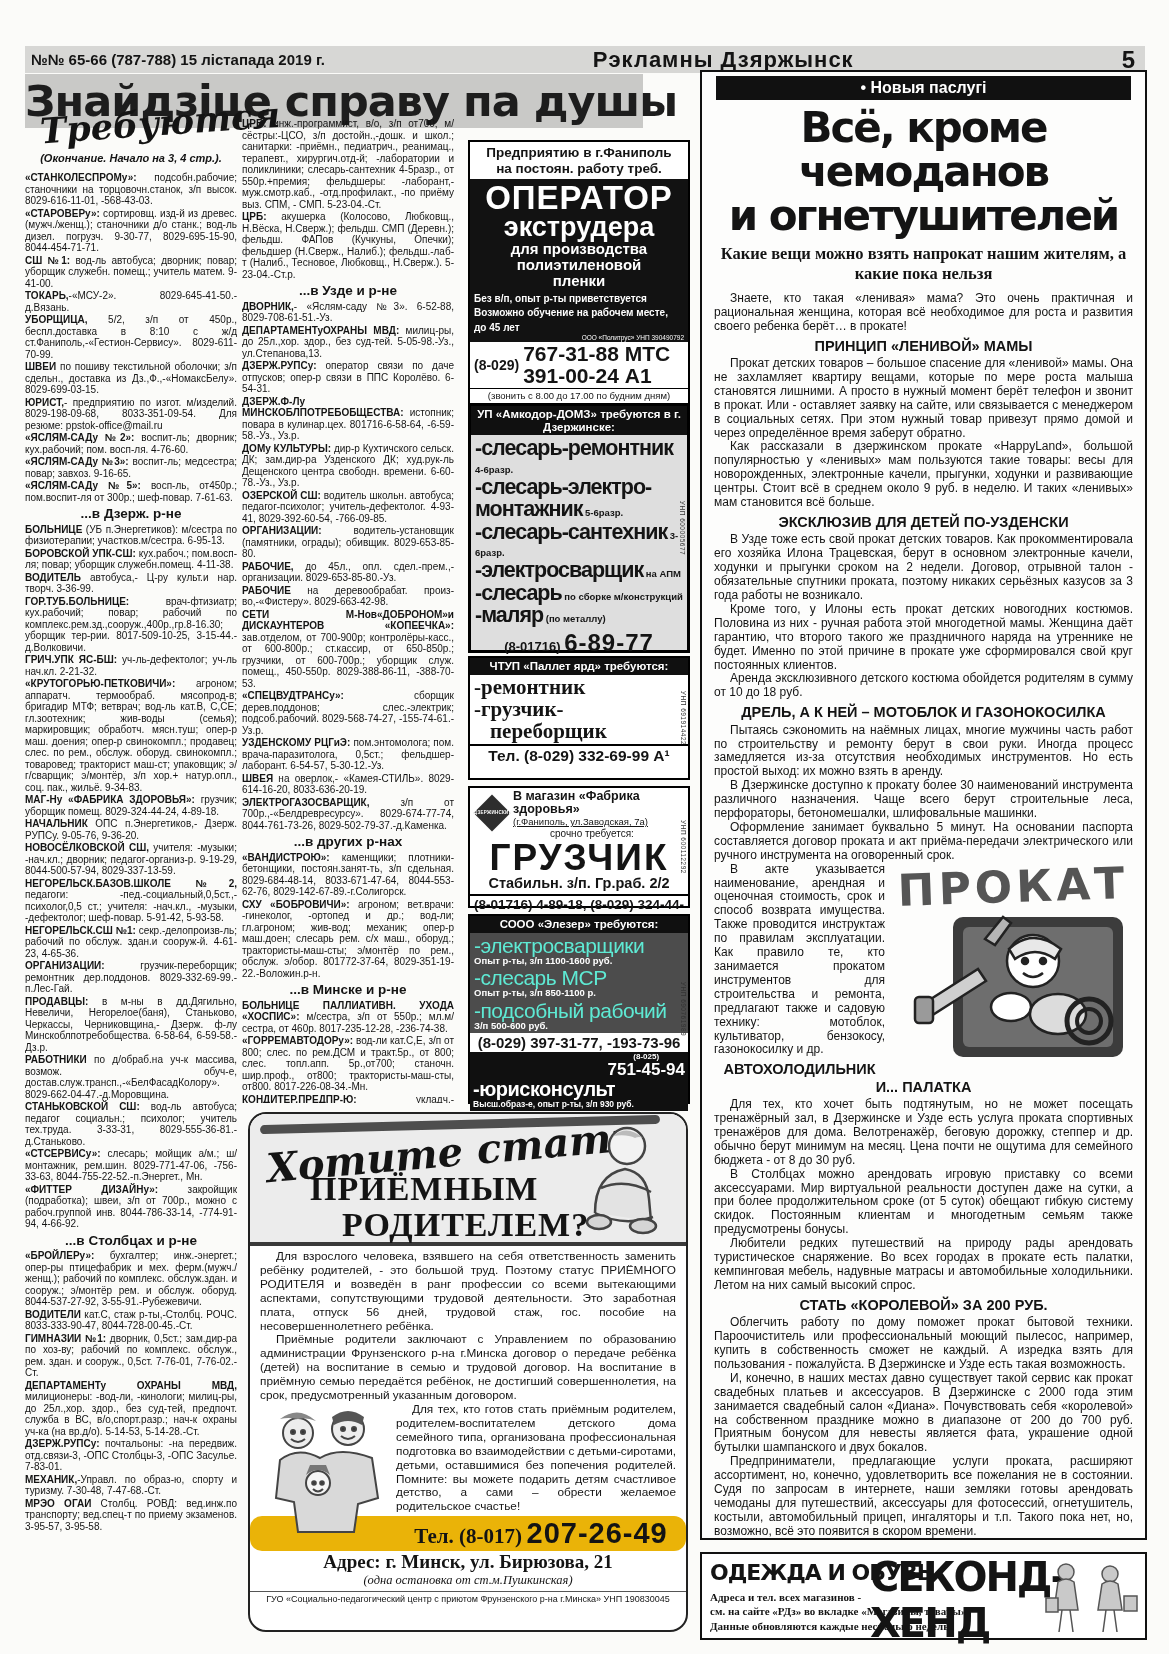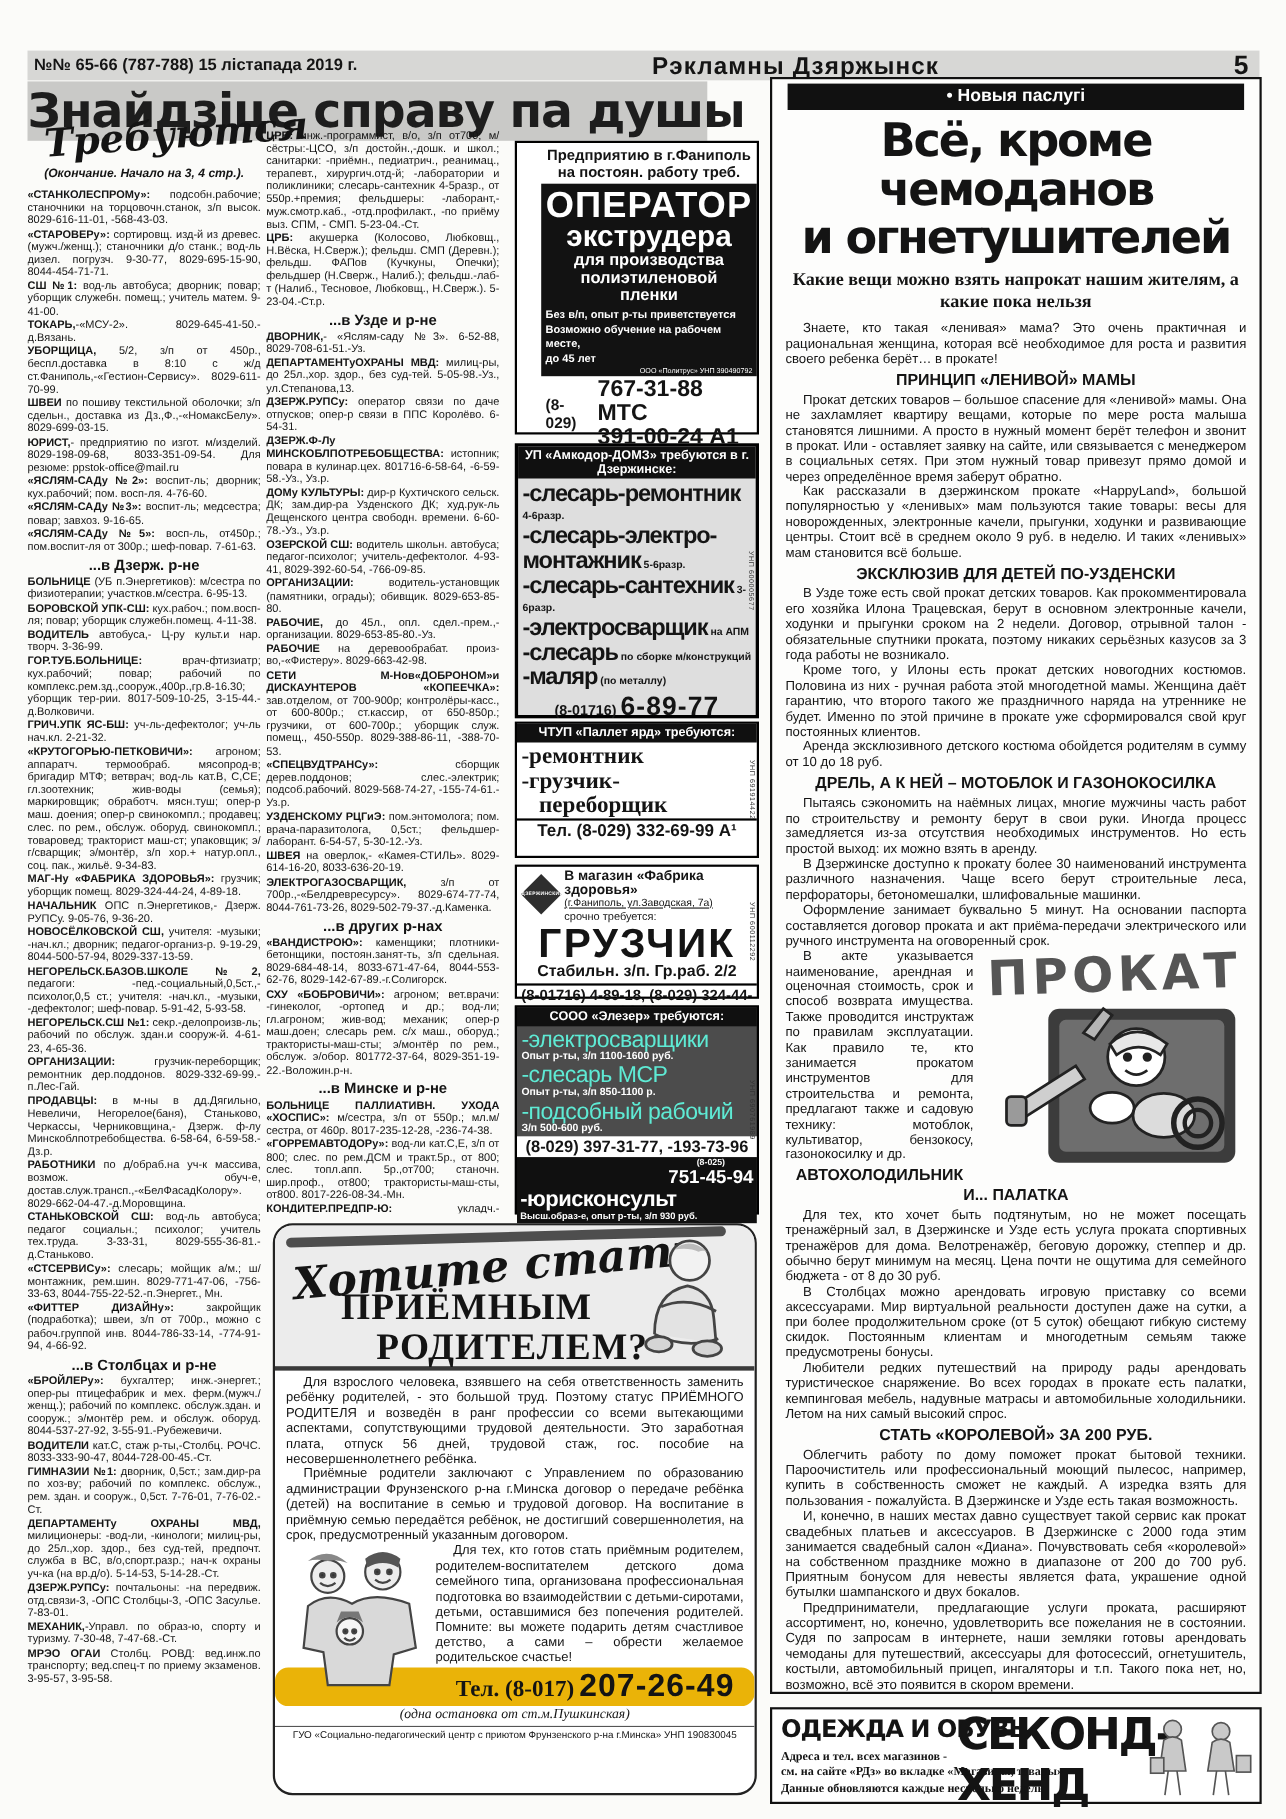--- a/index.html
+++ b/index.html
@@ -25,21 +25,21 @@
   .col1{left:25px;top:172px;width:212px;height:1448px;}
   .col2{left:242px;top:118px;width:212px;height:985px;}
   .listing{margin:0 0 1px 0;}
   .listing b{font-weight:bold;}
   .subhead{text-align:center;font-weight:bold;font-size:13.5px;margin:3px 0 2px;letter-spacing:0;}
   
   .adbox{position:absolute;left:468px;width:222px;background:#fff;border:2px solid #000;box-sizing:border-box;}
   .vunp{position:absolute;right:1px;top:50%;transform:translateY(-50%);writing-mode:vertical-rl;
         font-size:6.5px;color:#333;letter-spacing:0.5px;}
   
-  .ad-operator{top:128px;height:267px;padding-left:22px;}
+  .ad-operator{top:140px;height:267px;}
   .op-head{font-weight:bold;font-size:13.5px;text-align:center;padding:3px 2px;line-height:1.15;}
   .op-black{background:#121212;color:#fff;text-align:center;padding:2px 4px 1px;}
   .op-title{font-weight:800;font-size:33px;letter-spacing:1px;line-height:1.0;}
   .op-title2{font-weight:800;font-size:27px;line-height:1.0;}
   .op-sub{font-weight:bold;font-size:15px;line-height:1.08;}
   .op-cond{font-weight:bold;font-size:10px;text-align:left;line-height:1.15;margin-top:3px;}
   .op-unp{font-size:6.5px;text-align:right;margin-top:1px;}
   .op-phones{display:flex;align-items:center;padding:1px 4px;}
   .op-prefix{font-weight:bold;font-size:14px;margin-right:4px;}
   .op-nums div{font-weight:800;font-size:21px;line-height:1.05;letter-spacing:0;}
@@ -63,21 +63,21 @@
   
   .ad-gruzchik{top:786px;height:122px;}
   .gz-top{display:flex;align-items:center;padding:2px 3px 0;}
   .gz-logo{width:40px;height:40px;flex:none;position:relative;}
   .gz-logo .dia{position:absolute;left:6px;top:6px;width:26px;height:26px;background:#2e2e2e;
         transform:rotate(45deg);}
   .gz-logo .dia-t{position:absolute;left:0;top:16px;width:40px;text-align:center;color:#fff;
         font-size:4.5px;font-weight:bold;letter-spacing:0.3px;z-index:2;}
   .gz-l1{font-weight:bold;font-size:12.5px;line-height:1.05;}
   .gz-l2{font-size:9.5px;text-decoration:underline;line-height:1.2;}
-  .gz-l3{font-size:10px;line-height:1.1;}
+  .gz-l3{font-size:10px;line-height:1.1;margin-left:37px;}
   .gz-title{font-weight:800;font-size:37px;text-align:center;letter-spacing:2px;line-height:1.0;}
   .gz-cond{font-weight:bold;font-size:14.5px;text-align:center;line-height:1.1;}
   .gz-phone{border-top:2px solid #000;margin-top:2px;font-weight:800;font-size:13.5px;
         text-align:center;padding:1px 0;}
   
   .ad-elezer{top:914px;height:190px;background:#4c4c4c;}
   .el-items{padding:1px 4px;}
   .el-items .ad-big{color:#5eead4;font-weight:400;font-size:21px;letter-spacing:-0.5px;line-height:1.0;}
   .el-items .ad-small{color:#fff;font-weight:bold;font-size:9.5px;display:block;line-height:1.1;}
   .el-phone{background:#fff;font-weight:800;font-size:15px;text-align:center;padding:1px 0;}
@@ -348,20 +348,21 @@
             <circle cx="62" cy="78" r="1.8" fill="#333"></circle>
         <path d="M53 84 q5 5 10 0" fill="none"></path>
       </g>
     </svg>
         <p class="listing">Для тех, кто готов стать приёмным родителем, родителем-воспитателем детского дома семейного типа, организована профессиональная подготовка во взаимодействии с детьми-сиротами, детьми, оставшимися без попечения родителей. Помните: вы можете подарить детям счастливое детство, а сами – обрести желаемое родительское счастье!</p>
       </div>
     <div class="foster-phone">
       <span class="lbl">Тел. (8-017)</span>
       <span class="num">207-26-49</span>
     </div>
+    <div class="foster-addr">Адрес: г. Минск, ул. Бирюзова, 21</div>
     <div class="foster-metro">(одна остановка от ст.м.Пушкинская)</div>
     <div class="foster-foot">ГУО «Социально-педагогический центр с приютом Фрунзенского р-на г.Минска» УНП 190830045</div>
   </div>
 
   <div class="article">
     <div class="kicker">• Новыя паслугі</div>
     <div class="headline">
       <div>Всё, кроме чемоданов</div>
       <div>и огнетушителей</div>
     </div>

